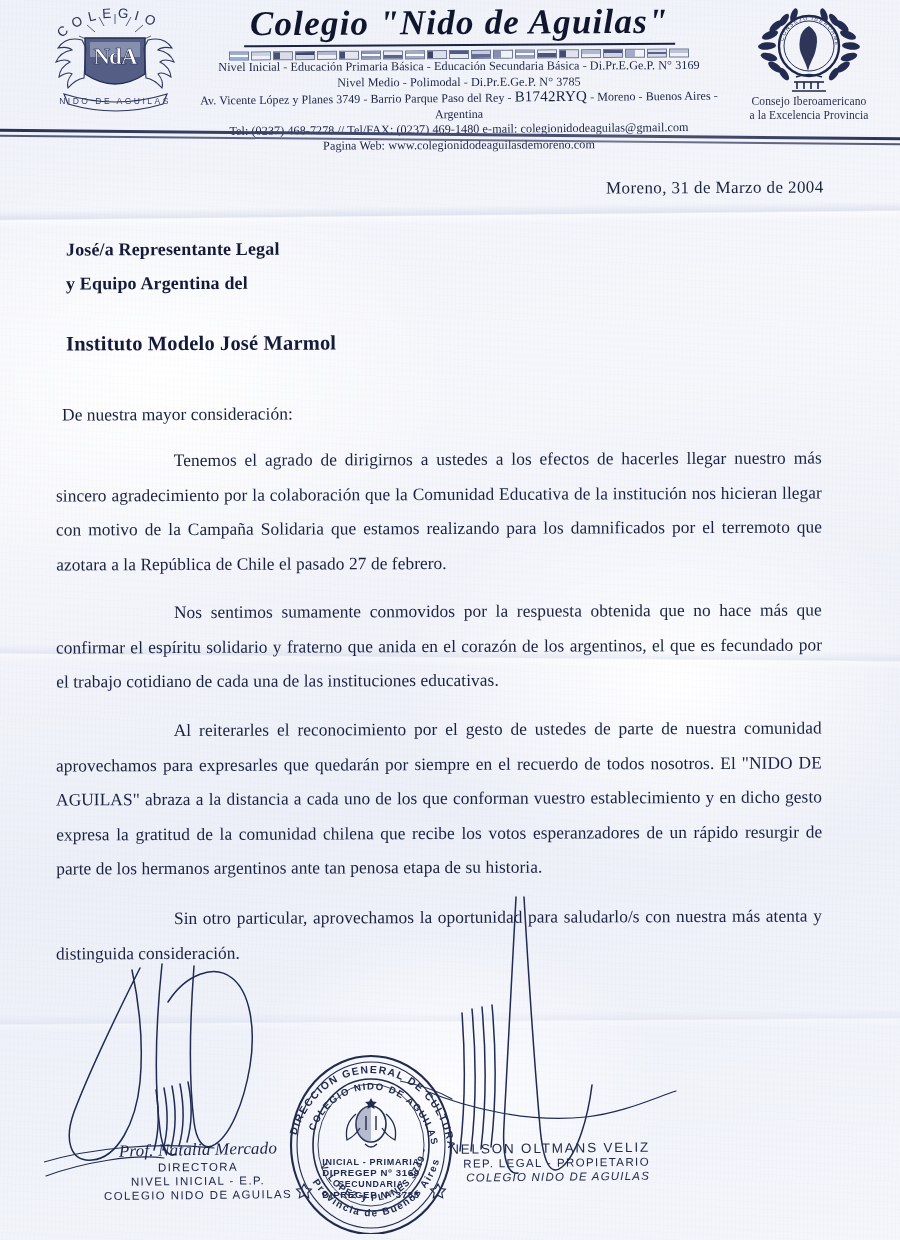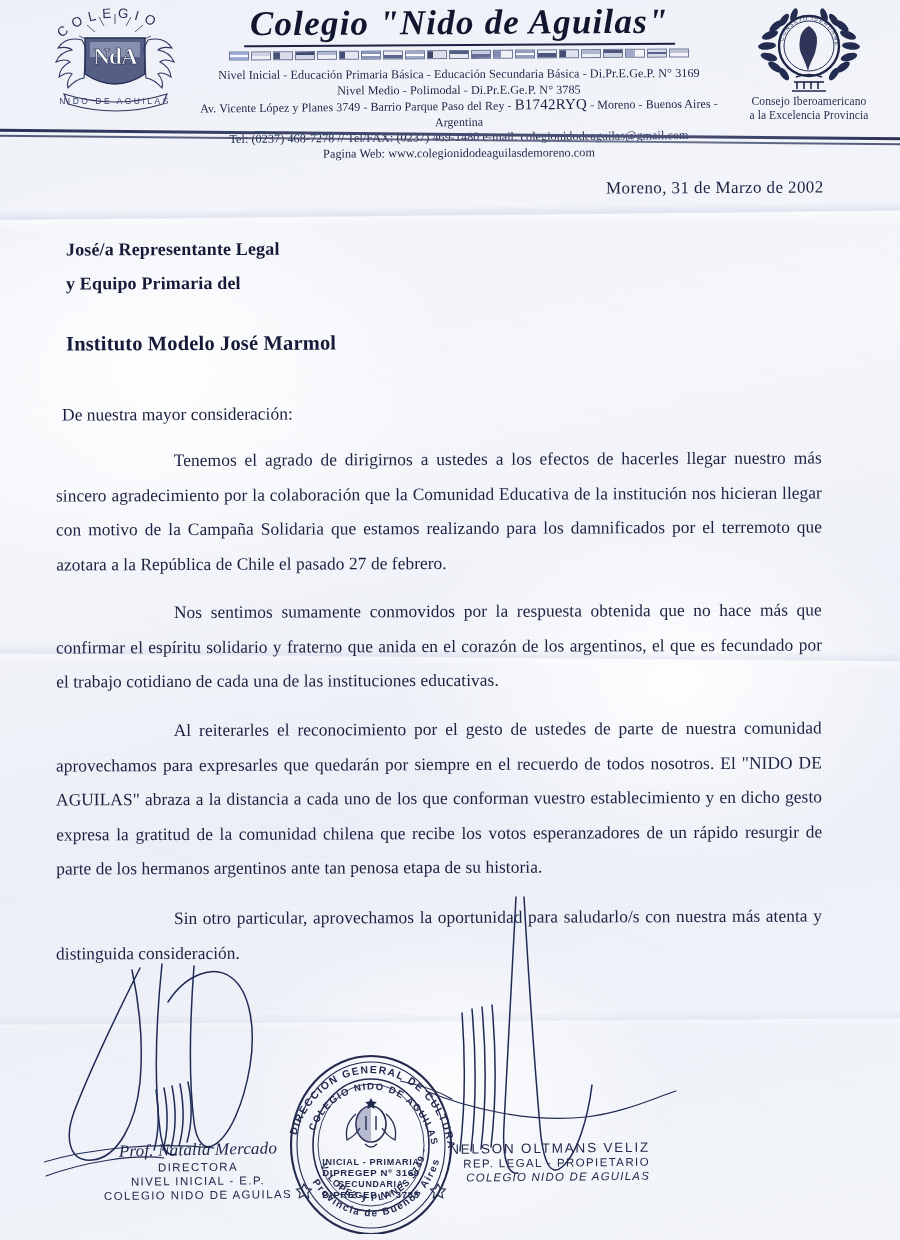--- a/index.html
+++ b/index.html
@@ -121,21 +121,21 @@
     height: 9px;
     border: .5px solid #5f6a8d;
     box-sizing: border-box;
     opacity: .9;
   }
   .head-lines {
     font-family: "Liberation Serif", serif;
     font-size: 12.2px;
     line-height: 15.5px;
     color: #1b2344;
-    margin-top: 8px;
+    margin-top: 0;
     letter-spacing: .05px;
   }
   .hl1 { transform: rotate(-0.25deg); }
   .hl2 { transform: rotate(-0.2deg); }
   .hl3 { transform: rotate(-0.55deg); font-size: 12px; }
   .hl4 { transform: rotate(-0.5deg); }
   .hl5 { transform: rotate(-0.3deg); }
   .hl3 .addr-code { font-size: 15px; letter-spacing: .2px; }
 
   
@@ -408,25 +408,25 @@
       <div class="council-cap">Consejo Iberoamericano</div>
       <div class="council-cap">a la Excelencia Provincia</div>
     </div>
   </div>
 
   <div class="divider">
       <i></i>
       <i></i>
     </div>
 
-  <div class="date">Moreno, 31 de Marzo de 2002</div>
+  <div class="date">Moreno, 31 de Marzo de 2004</div>
 
   <div class="recipient">
     <div>José/a Representante Legal</div>
-    <div>y Equipo Primaria del</div>
+    <div>y Equipo Argentina del</div>
     <div class="big">Instituto Modelo José Marmol</div>
   </div>
 
   <div class="salutation">De nuestra mayor consideración:</div>
 
   <div class="body">
     <p class="para p1">Tenemos el agrado de dirigirnos a ustedes a los efectos de hacerles llegar nuestro más sincero agradecimiento por la colaboración que la Comunidad Educativa  de la institución nos hicieran llegar con motivo de la Campaña Solidaria que estamos realizando para los damnificados por el terremoto que azotara a la República de Chile el pasado 27 de febrero.</p>
     <p class="para p2">Nos sentimos sumamente conmovidos por la respuesta obtenida que no hace más que confirmar el  espíritu solidario y fraterno que anida en el corazón de los argentinos,   el que es fecundado por el trabajo cotidiano de cada una de las instituciones educativas.</p>
     <p class="para p3">Al reiterarles el  reconocimiento por el gesto de ustedes de parte de nuestra comunidad aprovechamos para expresarles que quedarán por siempre en el recuerdo de todos nosotros. El "NIDO DE AGUILAS" abraza a la distancia a cada uno de los que conforman vuestro establecimiento y en dicho gesto expresa la gratitud de la comunidad chilena que recibe los votos esperanzadores de un rápido resurgir de parte de los hermanos argentinos ante tan penosa etapa de su historia.</p>
     <p class="para p4">Sin otro particular, aprovechamos la oportunidad para saludarlo/s con nuestra más atenta y distinguida consideración.</p>

